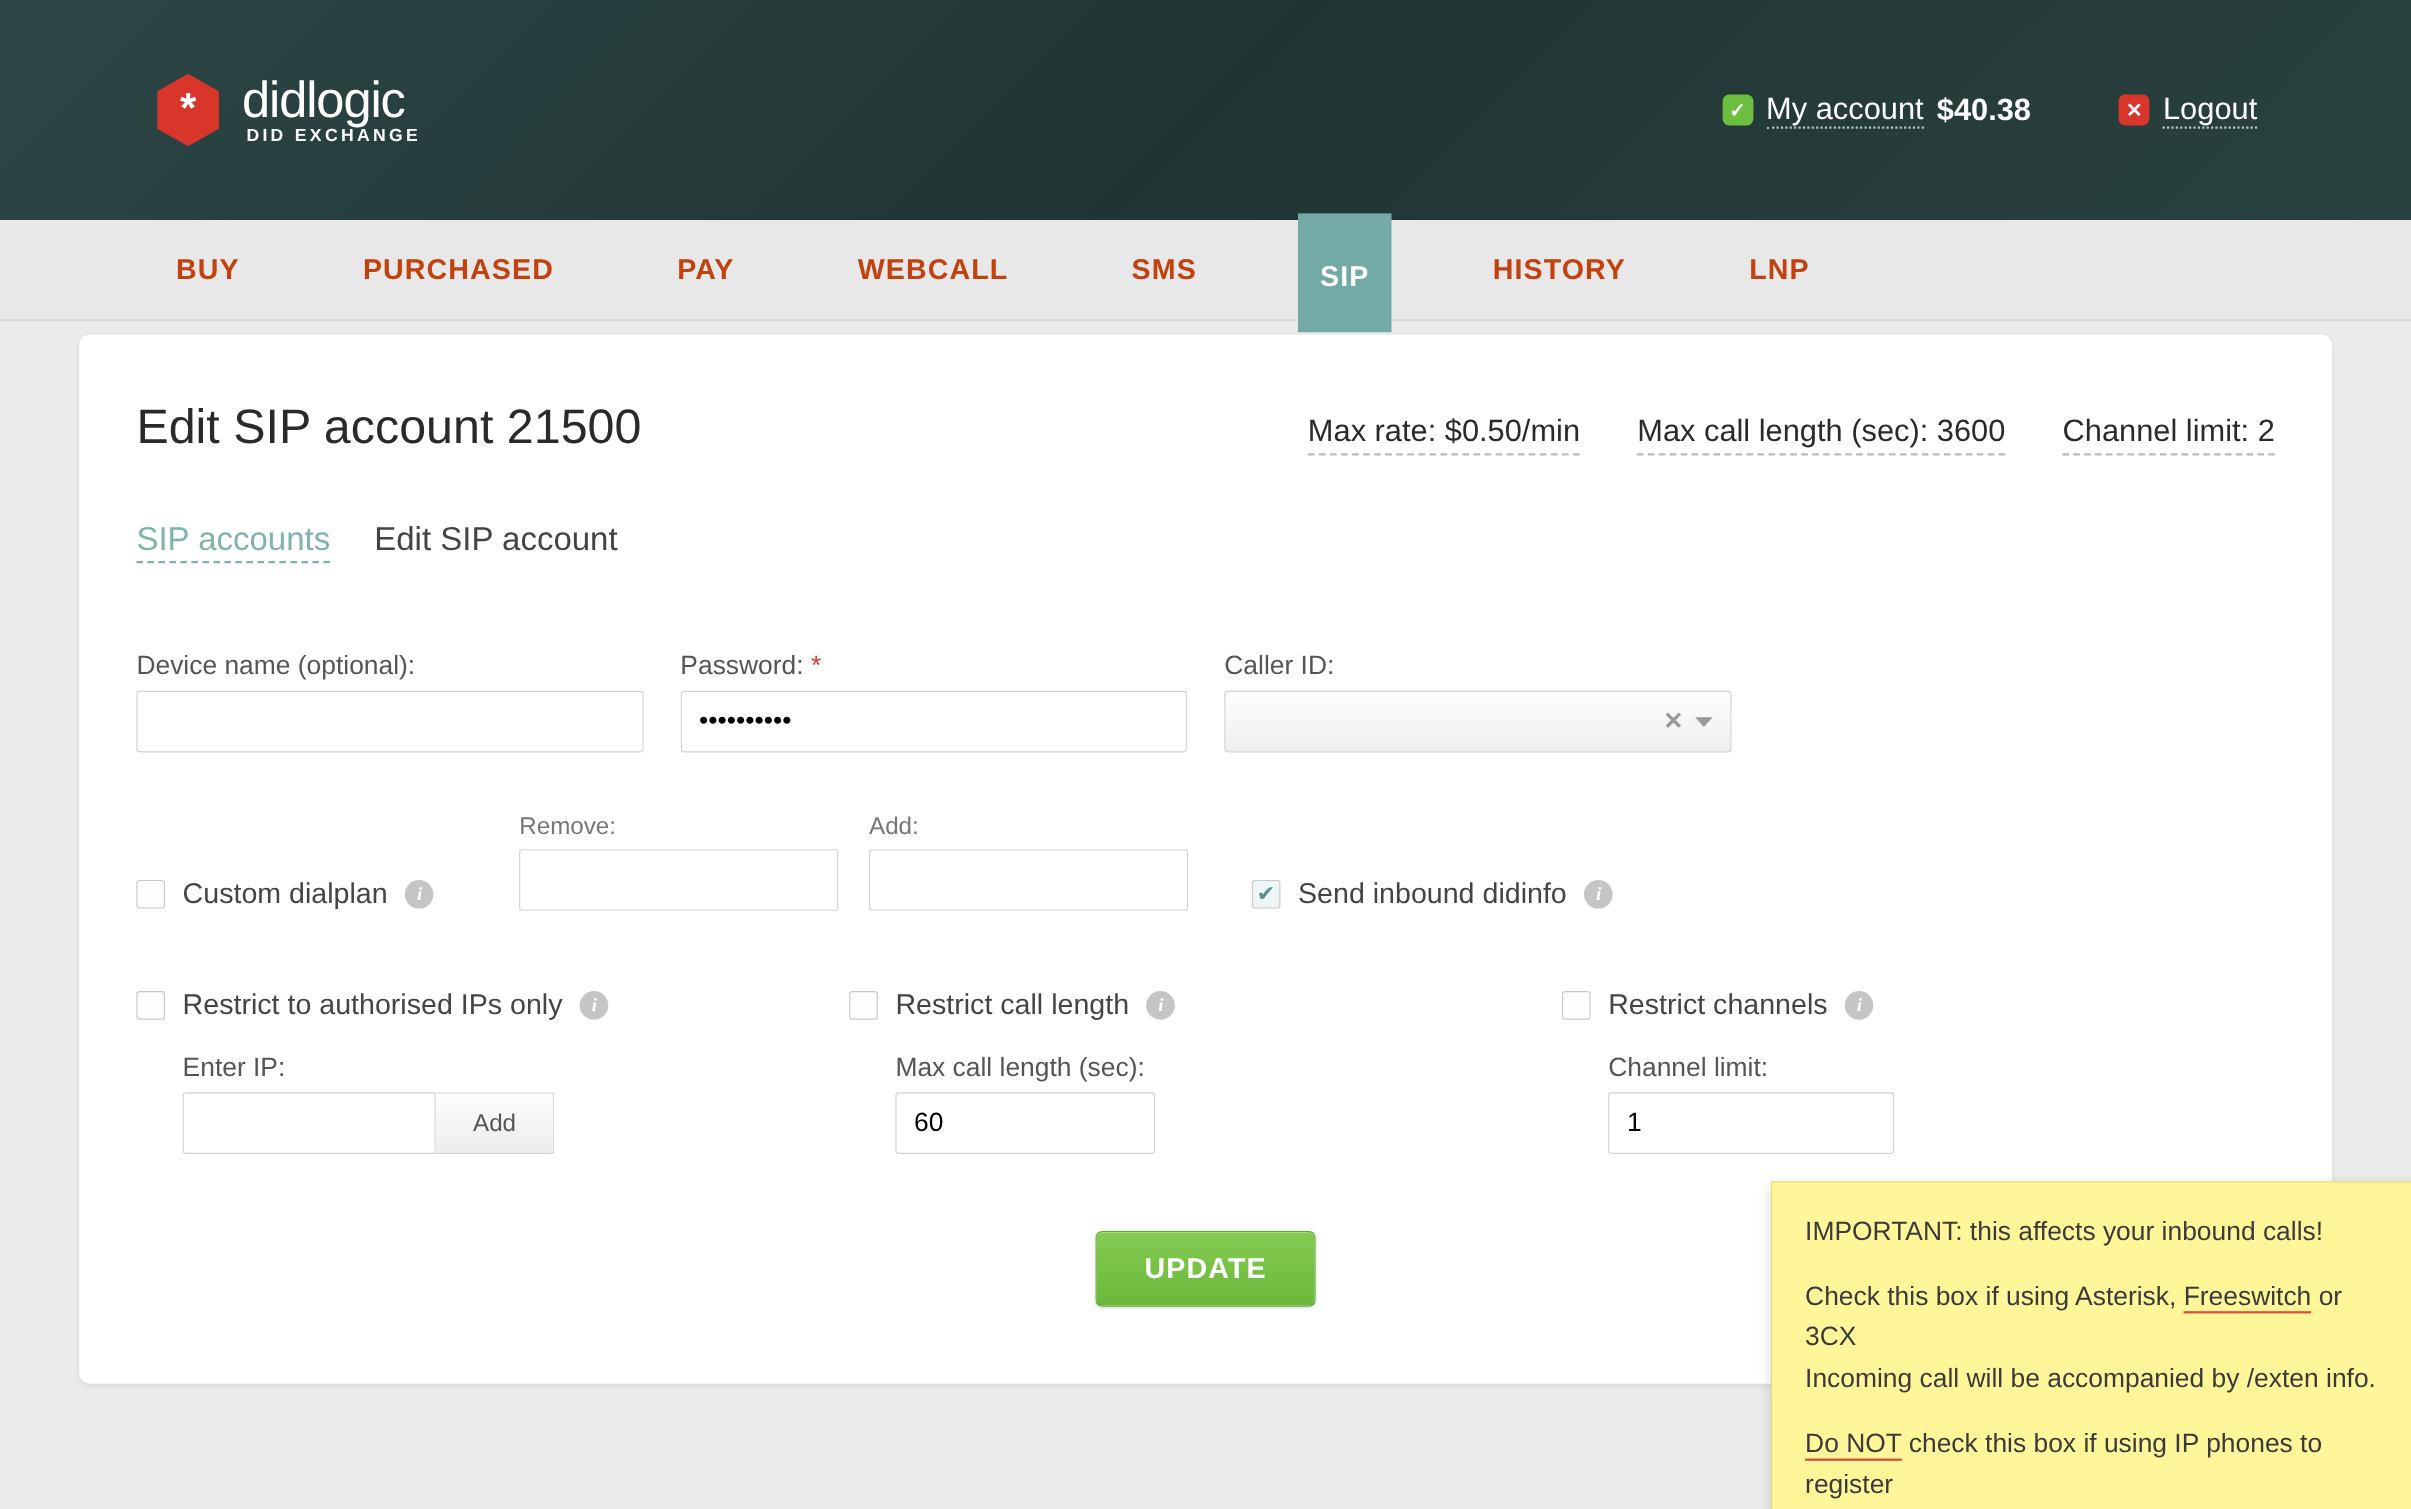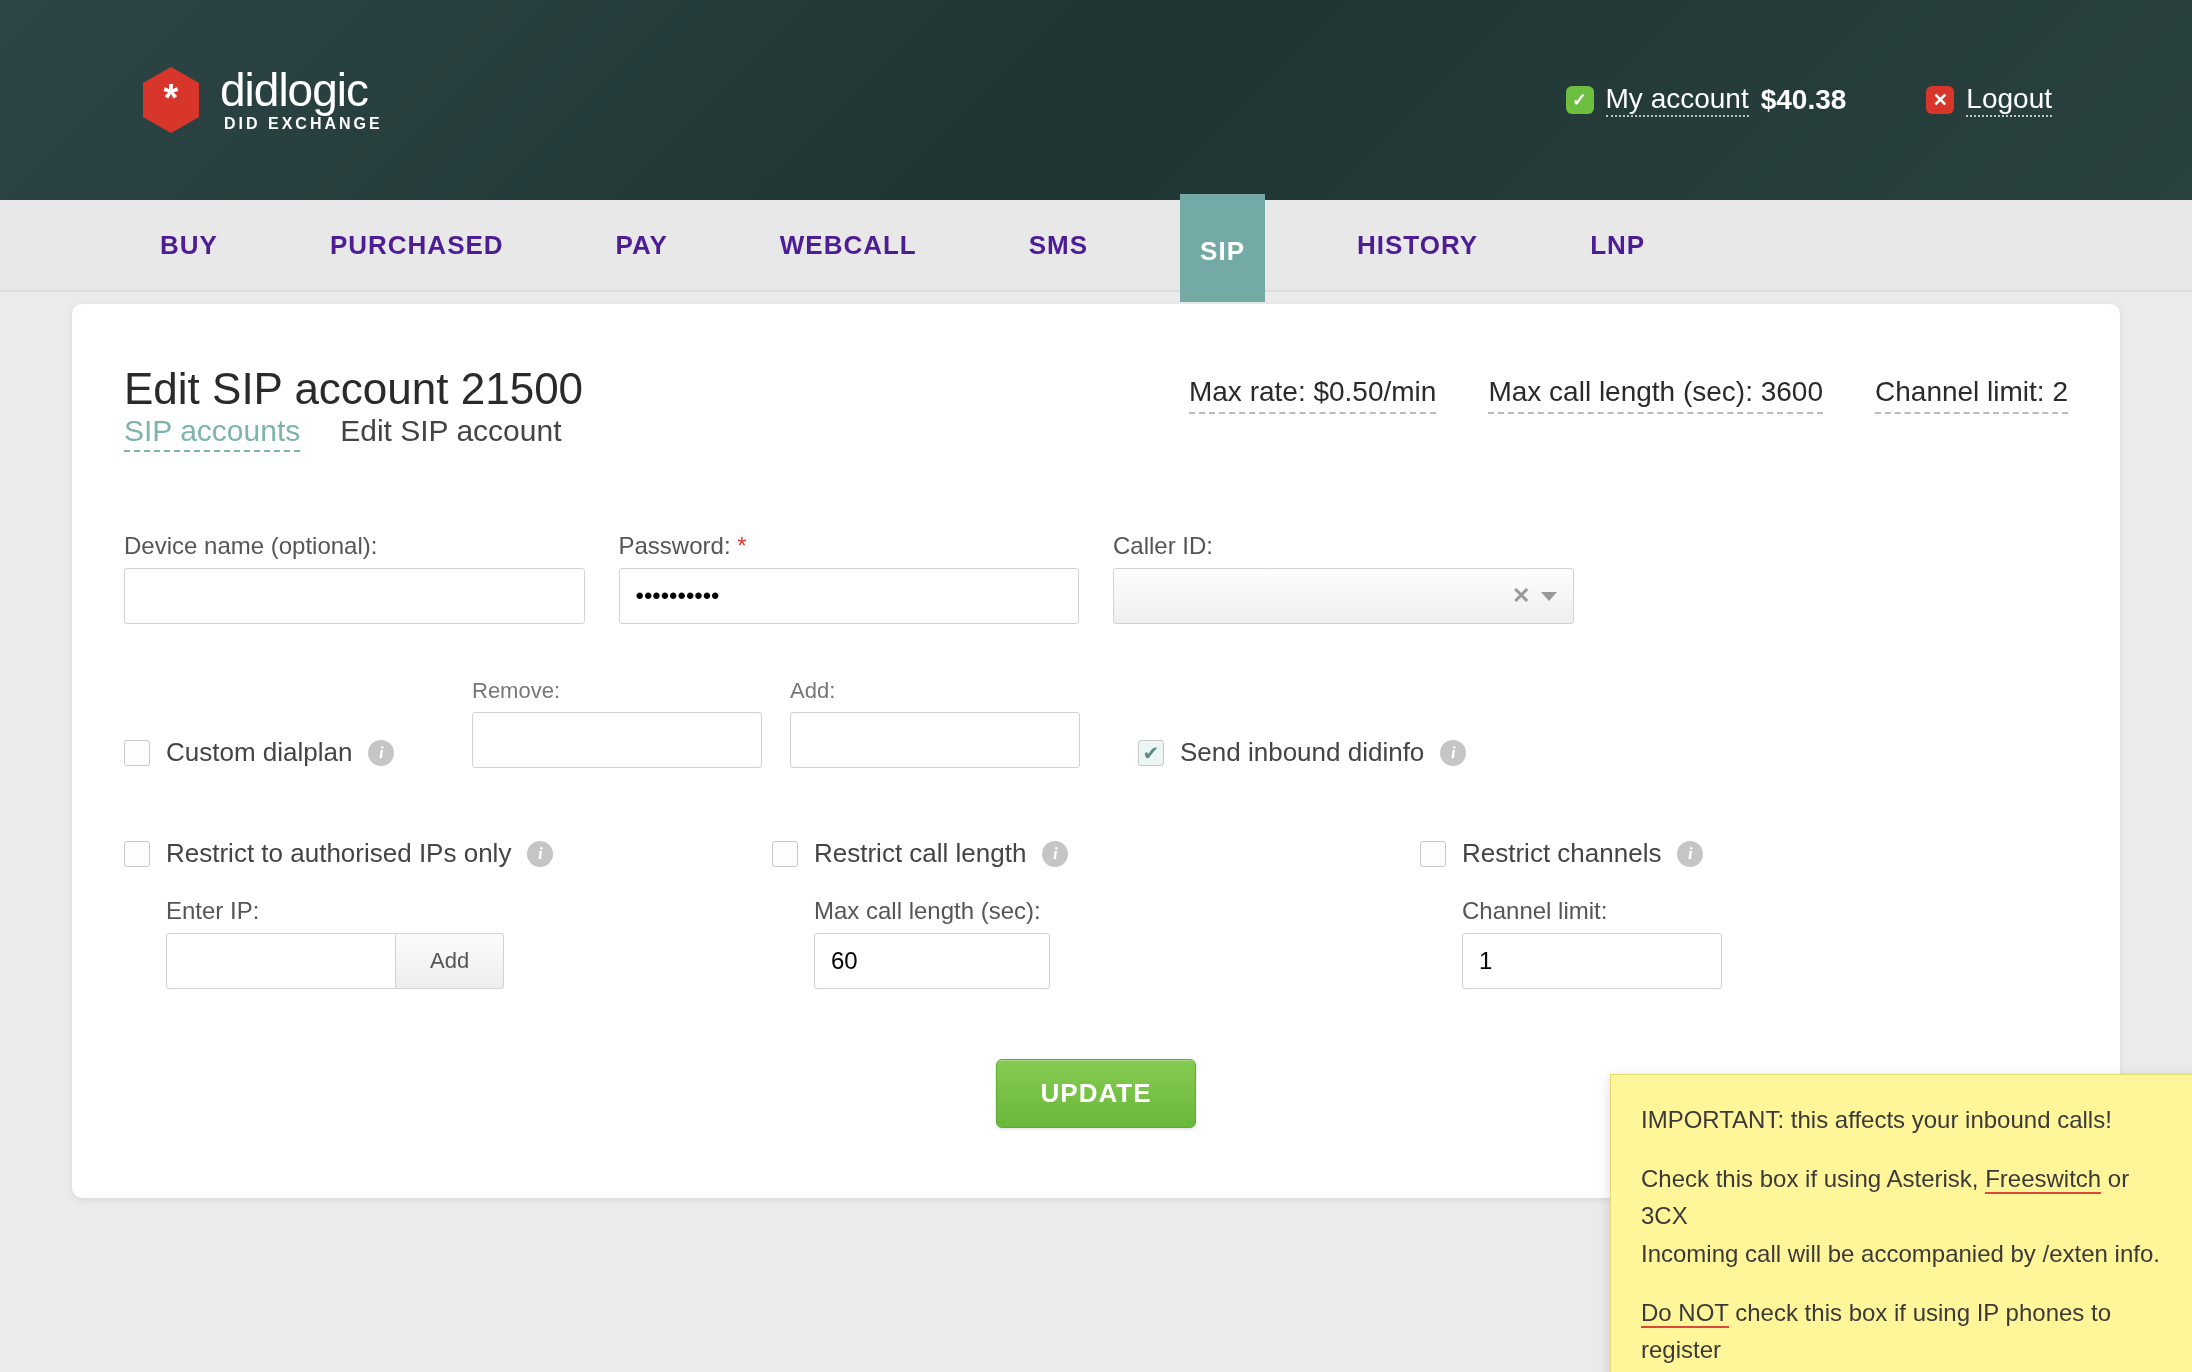--- a/index.html
+++ b/index.html
@@ -69,21 +69,21 @@
     padding: 0 140px;
     display: flex;
     align-items: stretch;
     gap: 72px;
     height: 92px;
   }
   .nav-item {
     display: flex; align-items: center;
     font-size: 26px;
     font-weight: 600;
-    color: #4c1d95;
+    color: #c2410c;
     letter-spacing: 1px;
     cursor: pointer;
     padding: 0 20px;
   }
   .nav-item.active {
     background: #74aaa5;
     color: #fff;
     position: relative;
     top: -6px;
     padding-top: 6px;
@@ -95,20 +95,21 @@
     margin: 12px 72px 40px 72px;
     border-radius: 10px;
     box-shadow: 0 2px 6px rgba(0,0,0,0.08);
     padding: 60px 52px 70px 52px;
     position: relative;
   }
   .page-head {
     display: flex;
     justify-content: space-between;
     align-items: flex-end;
+    margin-bottom: 60px;
   }
   .page-title {
     font-size: 44px;
     font-weight: 500;
     color: #2a2a2a;
   }
   .page-meta {
     display: flex;
     gap: 52px;
     font-size: 28px;

